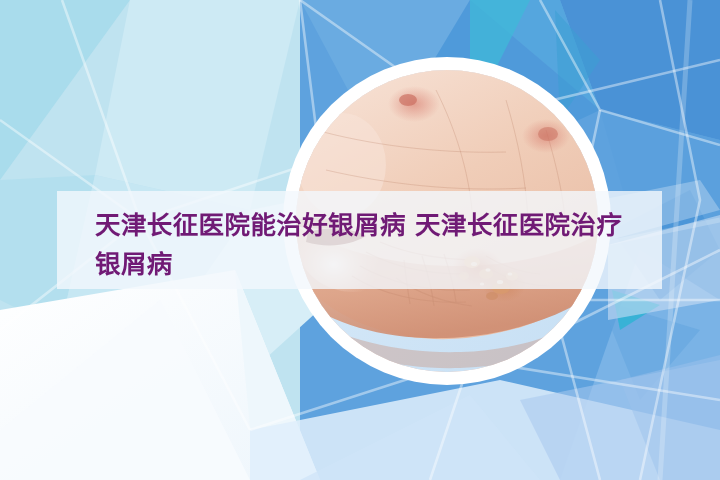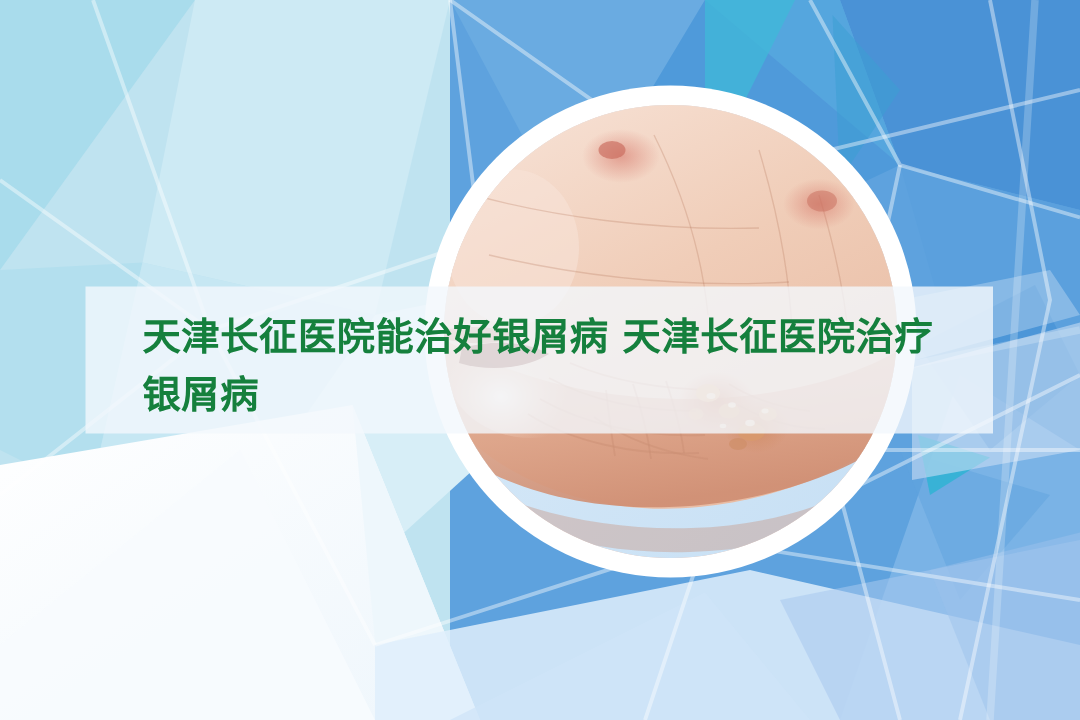--- a/index.html
+++ b/index.html
@@ -45,21 +45,21 @@
     background:rgba(243,248,252,0.80);
     z-index:10;
   }
   #title-text{
     position:absolute;
     left:38px;top:15px;
     width:545px;
     font-size:25.5px;
     line-height:39px;
     font-weight:bold;
-    color:#15803d;
+    color:#701a75;
     letter-spacing:0.4px;
     font-family:"DejaVu Sans","Liberation Sans",sans-serif;
     white-space:normal;
   }
 </style>
 </head>
 <body>
 
 <div id="banner">
 

